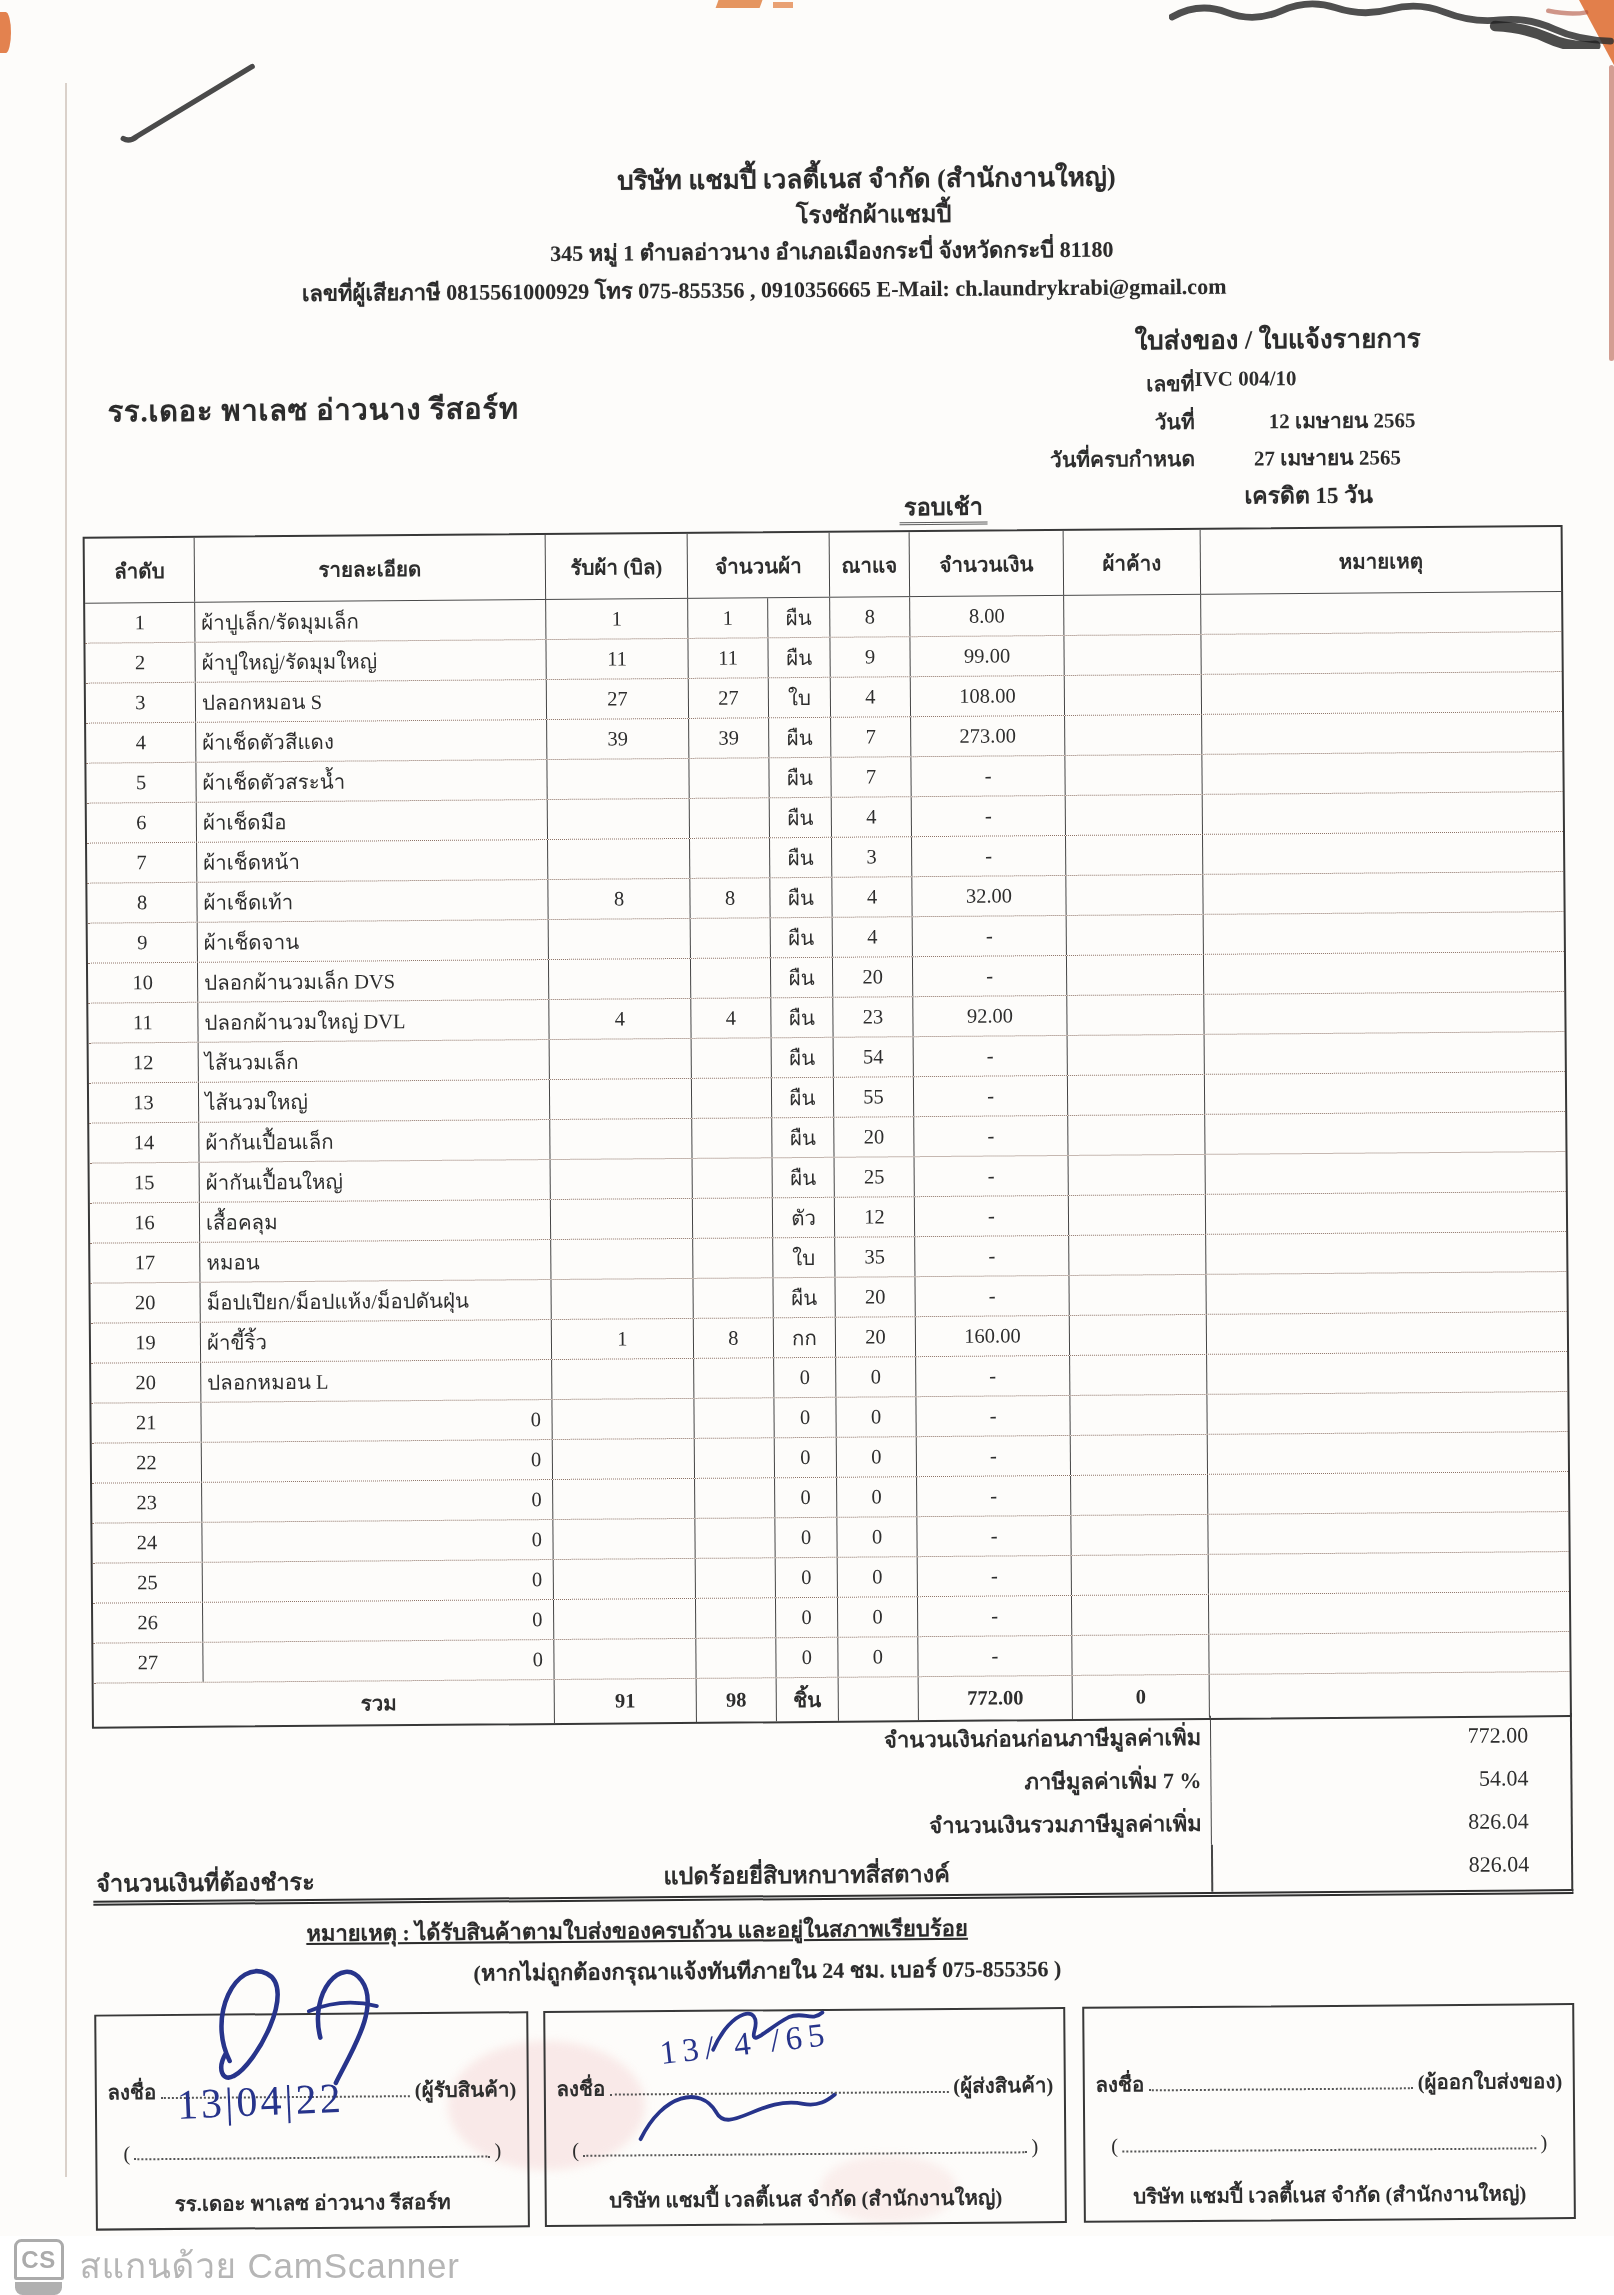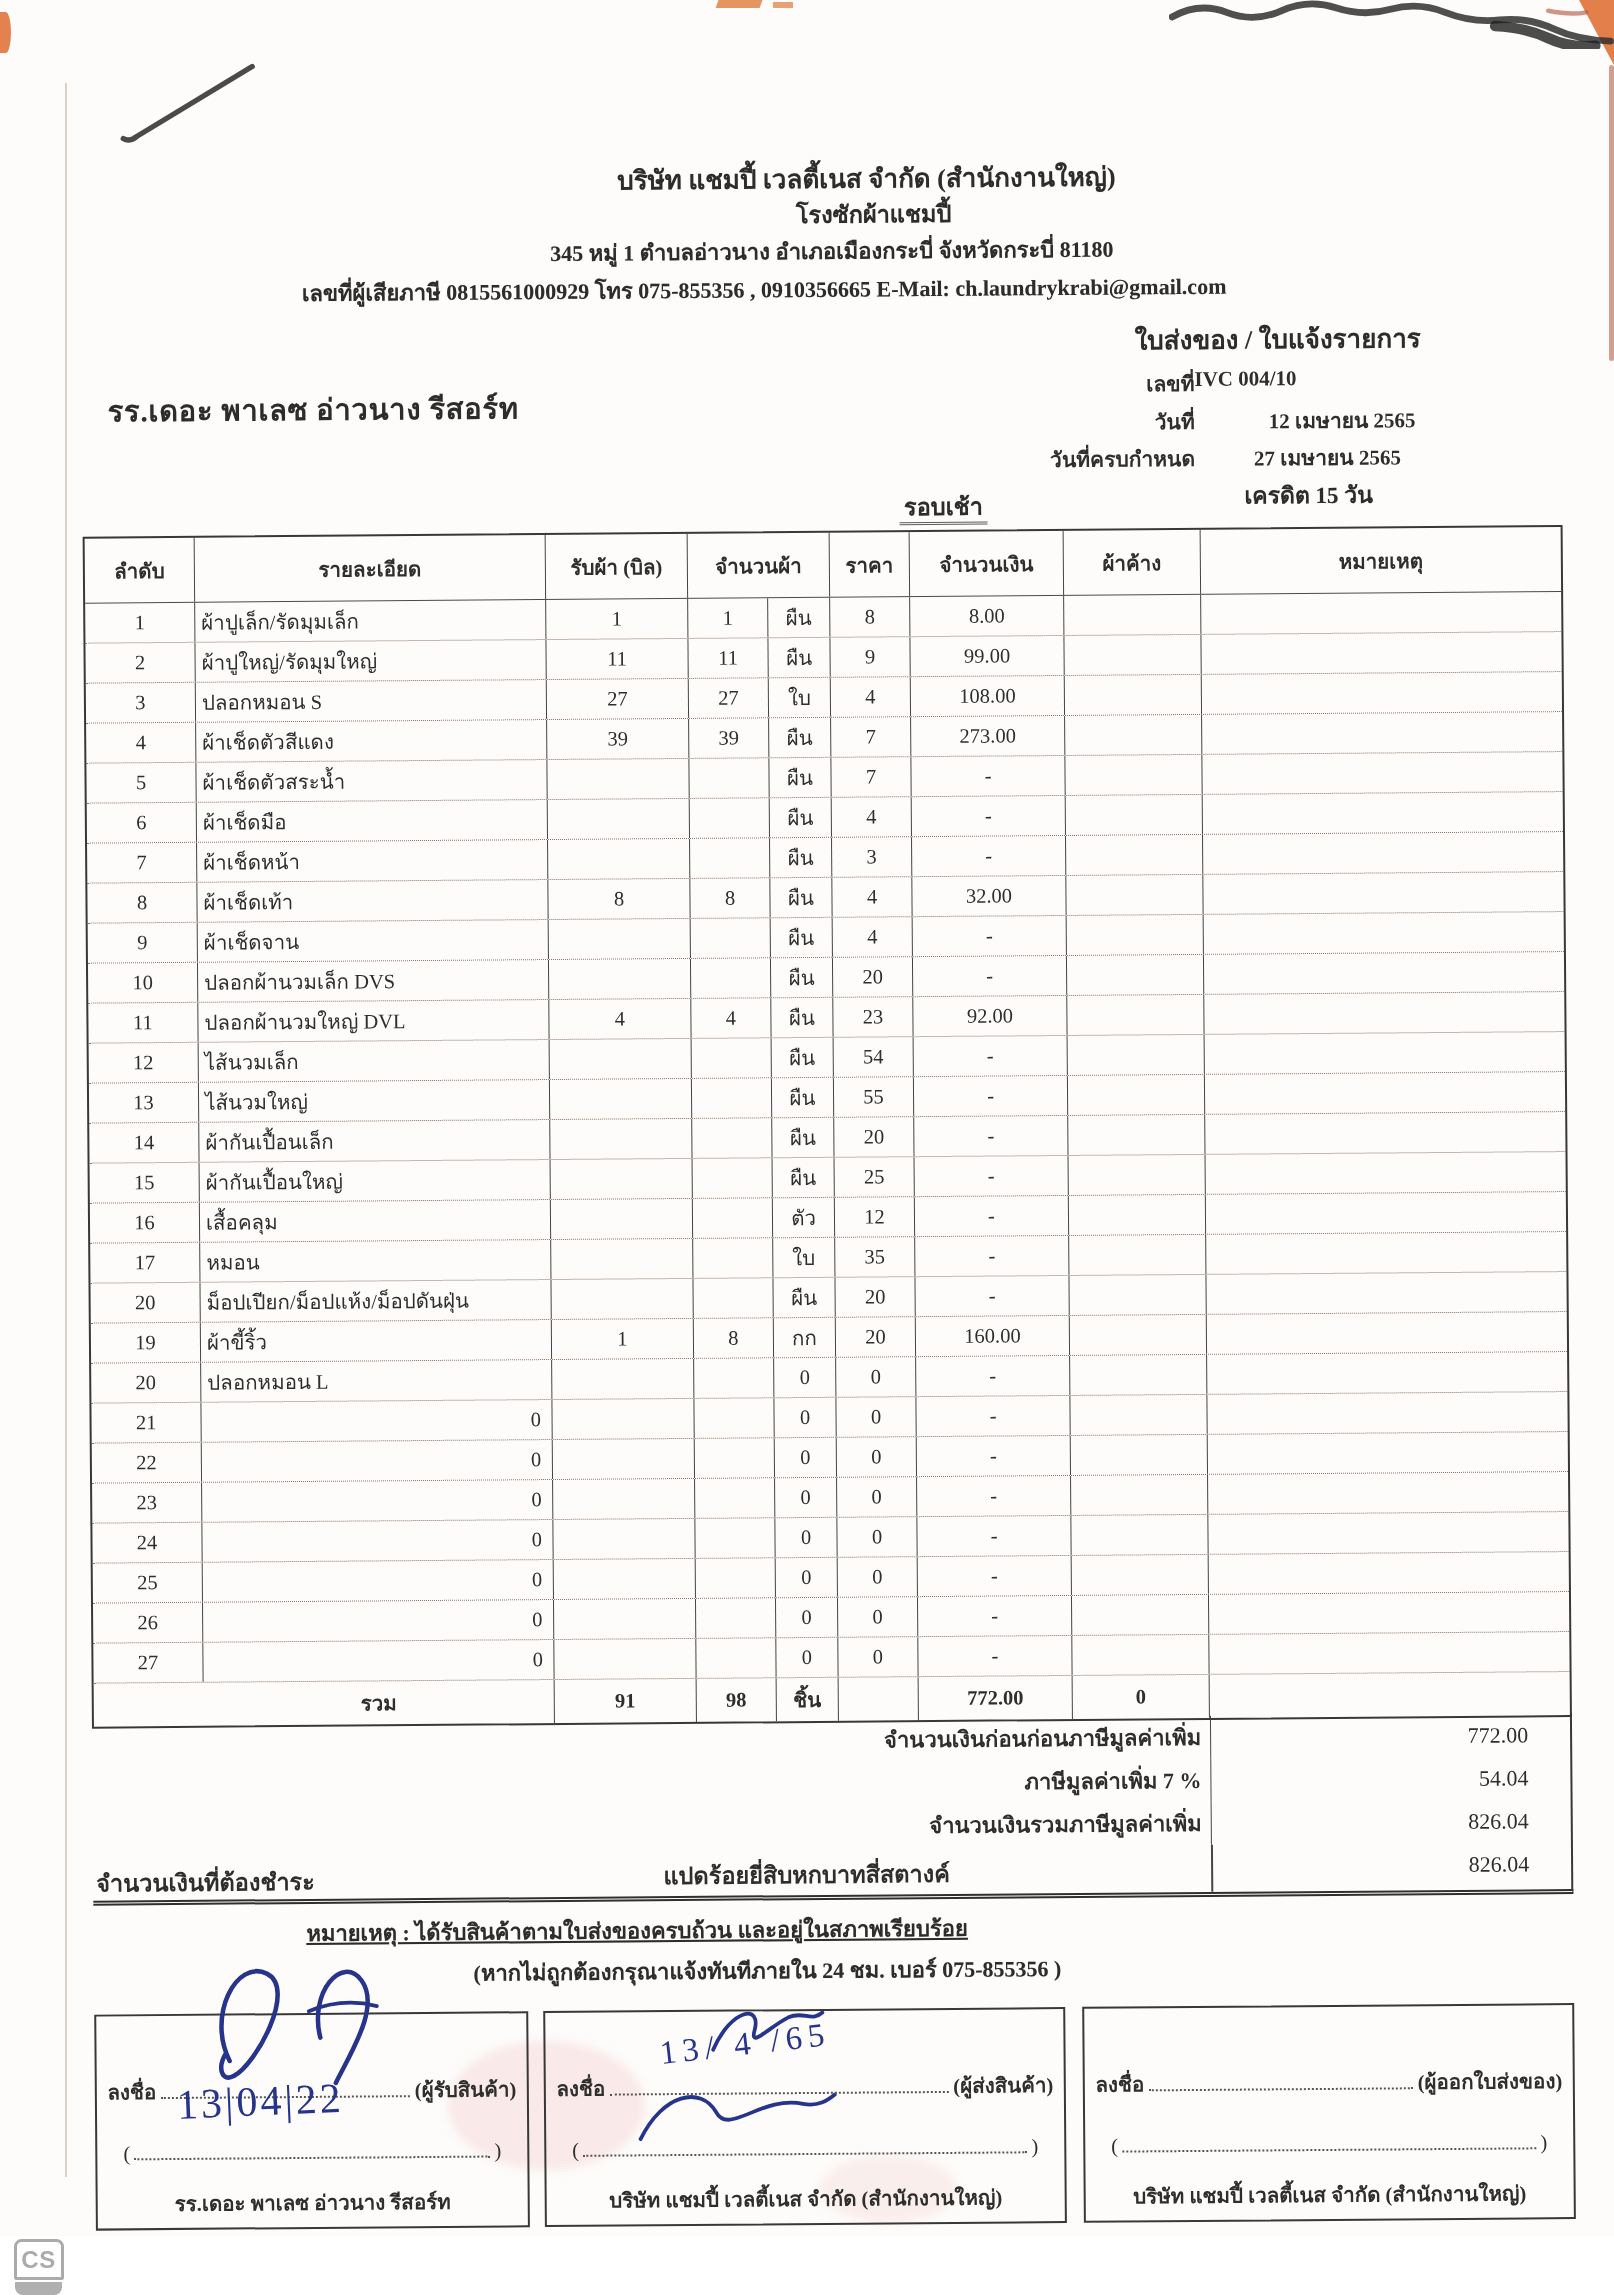--- a/index.html
+++ b/index.html
@@ -142,21 +142,21 @@
 
   <div class="t customer ink">รร.เดอะ พาเลซ อ่าวนาง รีสอร์ท</div>
   <div class="t round ink"><span>รอบเช้า</span></div>
 
   <div class="inv-table">
     <div class="tr tr-head">
       <div class="td th">ลำดับ</div>
       <div class="td th">รายละเอียด</div>
       <div class="td th">รับผ้า (บิล)</div>
       <div class="td th span2">จำนวนผ้า</div>
-      <div class="td th">ราคา</div>
+      <div class="td th">ณาแจ</div>
       <div class="td th">จำนวนเงิน</div>
       <div class="td th">ผ้าค้าง</div>
       <div class="td th">หมายเหตุ</div>
     </div>
 
     <div>
         <div class="tr tr-body">
           <div class="td td-no">1</div>
           <div class="td td-desc align-left">ผ้าปูเล็ก/รัดมุมเล็ก</div>
           <div class="td td-bill">1</div>
@@ -547,14 +547,15 @@
     <div class="sig-org">บริษัท แชมปี้ เวลตี้เนส จำกัด (สำนักงานใหญ่)</div>
   </div>
 
 </div>
 
 <div class="cs-footer">
   <div class="cs-logo">
     <div class="cs-box">CS</div>
     <div class="cs-bar"></div>
   </div>
+  <div class="cs-text">สแกนด้วย CamScanner</div>
 </div>
 
 
 </body></html>

